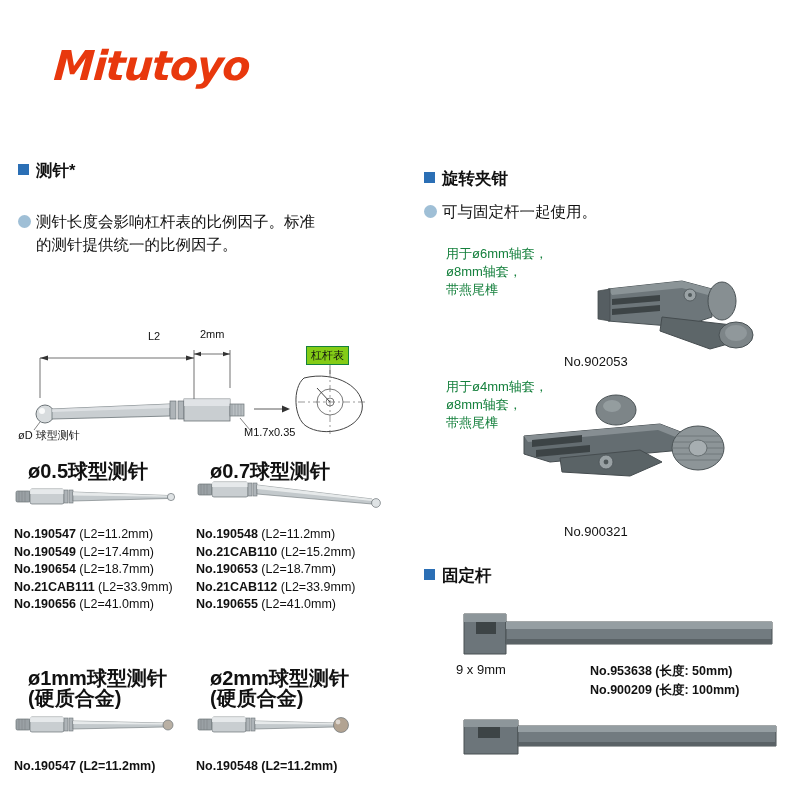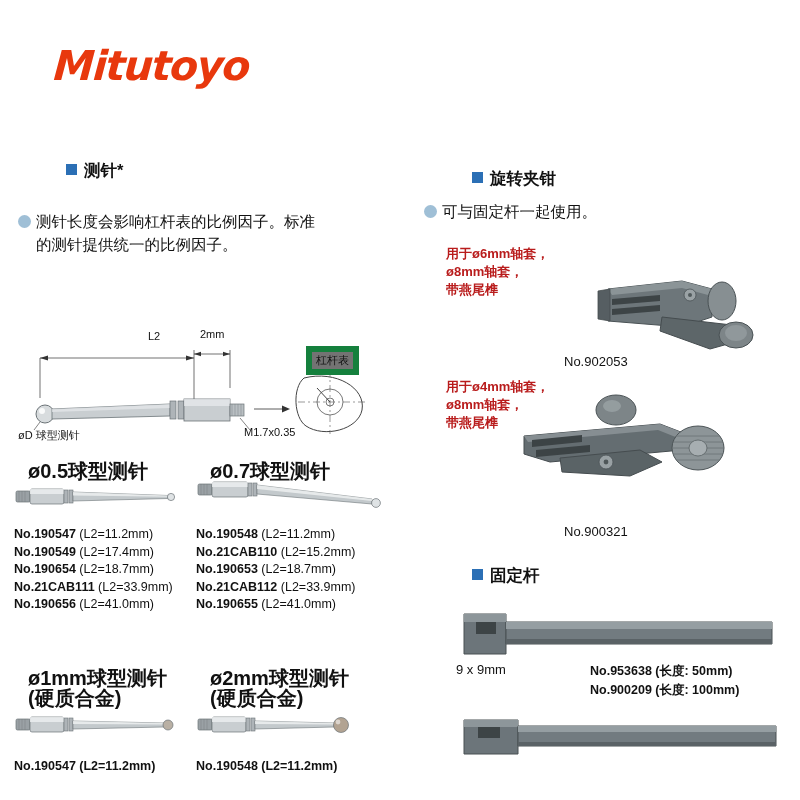--- a/index.html
+++ b/index.html
@@ -36,21 +36,20 @@
     transform: skewX(-4deg);
   }
 
   
   .sq-head {
     position: absolute;
     font-size: 16.5px;
     font-weight: bold;
     color: #111;
     white-space: nowrap;
-    margin-left: 48px;
   }
   .sq-head .sq {
     display: inline-block;
     width: 11px;
     height: 11px;
     background: #2b6fb5;
     margin-right: 7px;
     vertical-align: 1px;
   }
 
@@ -121,23 +120,22 @@
     position: absolute;
     font-size: 13px;
     color: #111;
     white-space: nowrap;
   }
 
   .spec-txt {
     position: absolute;
     font-size: 13px;
     line-height: 18px;
-    color: #b91c1c;
-    white-space: nowrap;
-    font-weight: bold;
+    color: #15803d;
+    white-space: nowrap;
   }
 
   svg { display: block; overflow: visible; }
 </style>
 </head>
 <body>
 
 <div class="page">
 
   <div class="logo">Mitutoyo</div>
@@ -198,21 +196,21 @@
 
       <line x1="312" y1="72" x2="299" y2="58" stroke="#444" stroke-width="1"></line>
 
       <line x1="312" y1="34" x2="312" y2="44" stroke="#333" stroke-width="0.6"></line>
     </svg>
 
     <div class="draw-label" style="left:112px; top:0px;padding-left:18px;">L2</div>
     <div class="draw-label" style="left:182px; top:-2px;">2mm</div>
     <div class="draw-label" style="left:0px; top:98px;">øD 球型测针</div>
     <div class="draw-label" style="left:226px; top:96px;">M1.7x0.35</div>
-    <div class="draw-label" style="left:288px; top:16px; background:#737373; padding:1px 4px; border:6px solid #15803d;">杠杆表</div>
+    <div class="draw-label" style="left:288px; top:16px; background:#84cc16; padding:1px 4px; border:1px solid #15803d;">杠杆表</div>
   </div>
 
   <div class="grp-title" style="left:28px; top:458px;">ø0.5球型测针</div>
   <svg style="position:absolute; left:14px; top:478px;" width="180" height="36">
     <rect x="2" y="13" width="14" height="11" rx="1.5" fill="#9aa1a5" stroke="#6b7377" stroke-width="0.7"></rect>
     <line x1="5" y1="13" x2="5" y2="24" stroke="#787f83" stroke-width="0.5"></line>
     <line x1="8" y1="13" x2="8" y2="24" stroke="#787f83" stroke-width="0.5"></line>
     <line x1="11" y1="13" x2="11" y2="24" stroke="#787f83" stroke-width="0.5"></line>
     <rect x="16" y="11" width="34" height="15" rx="2" fill="#c9ced1" stroke="#6b7377" stroke-width="0.7"></rect>
     <rect x="16" y="11" width="34" height="5" fill="#eef0f1" opacity="0.8"></rect>

